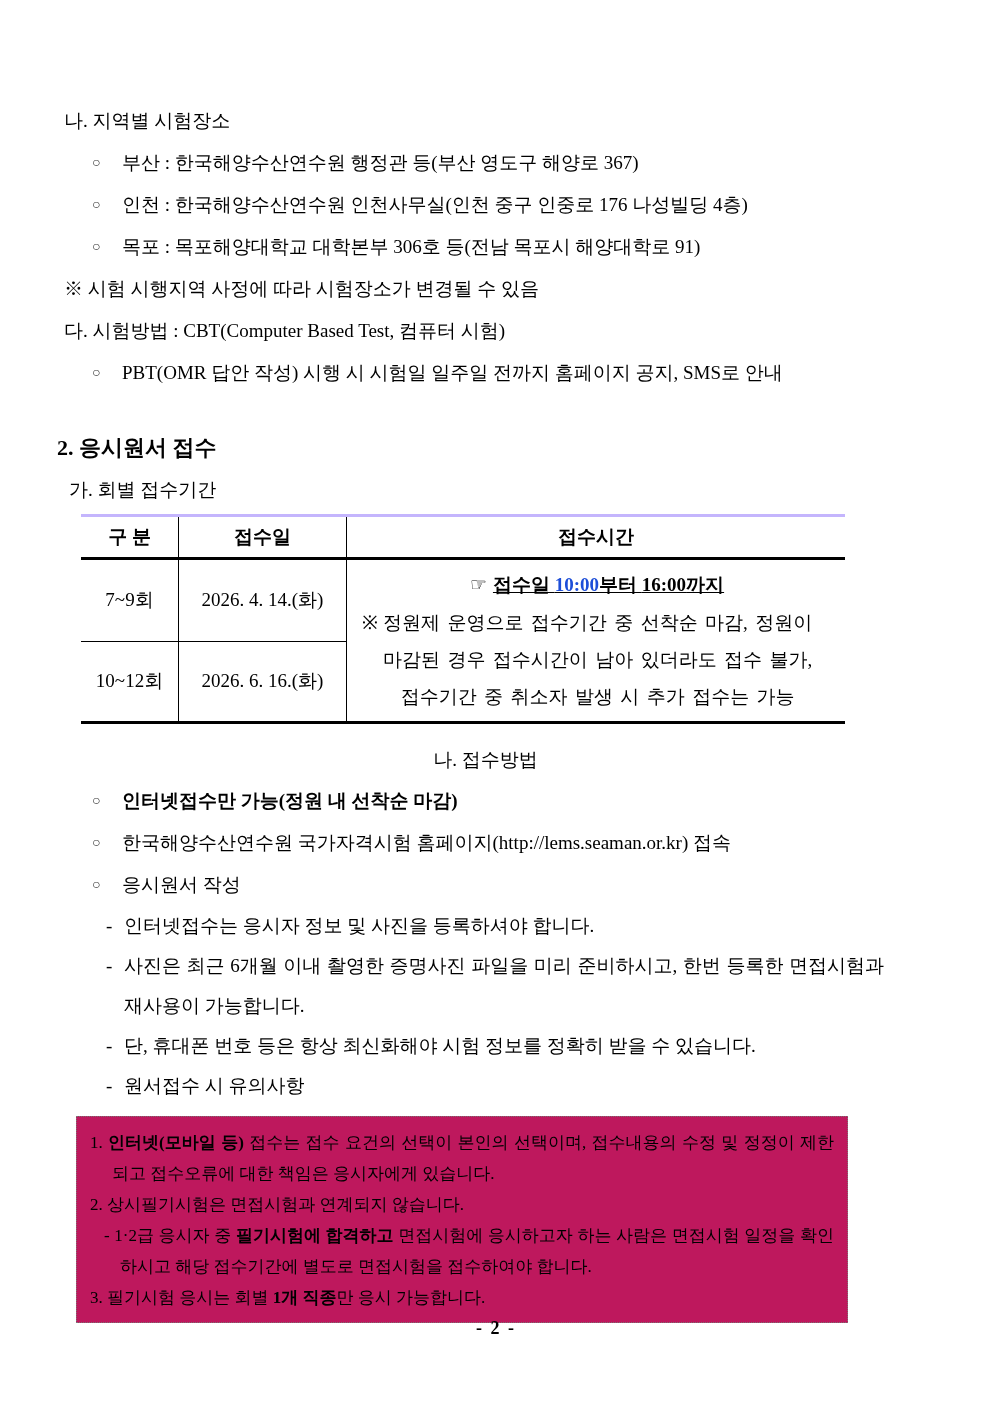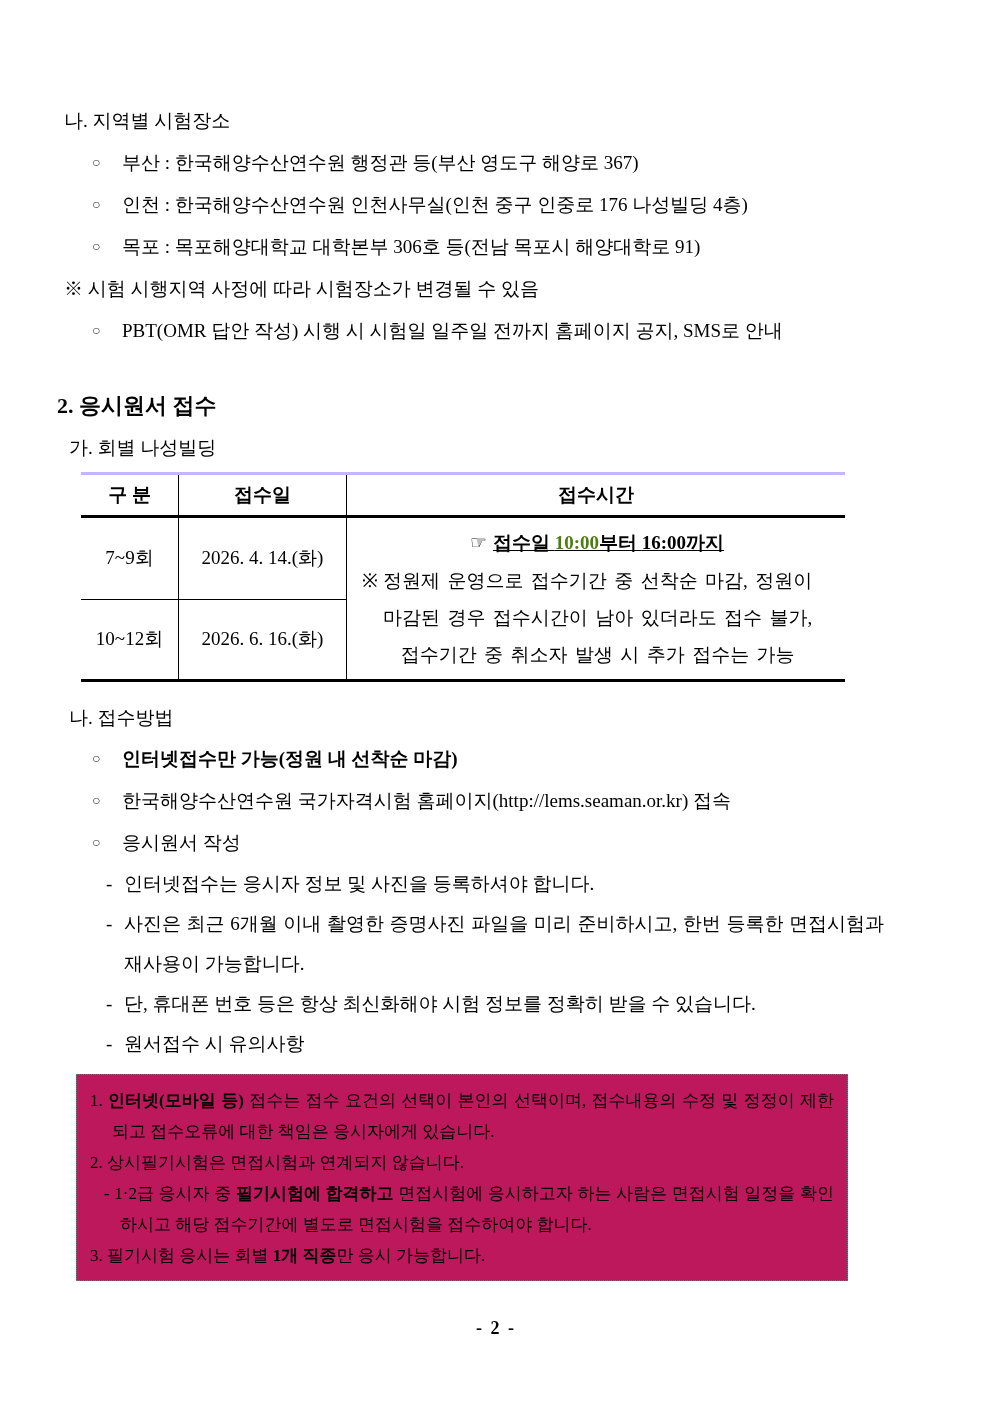--- a/index.html
+++ b/index.html
@@ -27,21 +27,21 @@
   }
   table.reg td{text-align:center;vertical-align:middle;font-size:19px;}
   .col1{width:95px;}.col2{width:165px;}.col3{width:496px;}
   .vline{border-left:1px solid #000;}
   .rowsep{border-bottom:1px solid #000;height:69px;}
   .row2{height:68px;}
   td.timecell{text-align:left;vertical-align:middle;padding:6px 8px 6px 10px;}
   .time-line1{line-height:38px;white-space:nowrap;}
   .finger{margin-right:6px;}
   .u-bold{font-weight:bold;text-decoration:underline;}
-  .red{color:#4d7c0f;margin-top:33px;}
+  .red{color:#1d4ed8;margin-top:33px;}
   .tbl-note{display:flex;align-items:flex-start;line-height:37px;}
   .tbl-note .mark{flex:0 0 26px;}
   .tbl-note .nlines div{word-spacing:0.14em;}
   
   .arrow-line{margin-left:58px;line-height:42px;white-space:nowrap;}
   .arrow{color:#4a4a4a;font-weight:bold;margin:0 10px 0 0;}
   .arrow.mid{margin:0 10px;}
   .dash-row{display:flex;align-items:flex-start;margin-left:42px;line-height:40px;}
   .dash{flex:0 0 18px;}
   .dash-text{max-width:760px;line-height:40px;text-align:justify;}
@@ -71,27 +71,28 @@
   <div class="bullet-row">
     <span class="circle">○</span>
     <span>인천 : 한국해양수산연수원 인천사무실(인천 중구 인중로 176 나성빌딩 4층)</span>
   </div>
   <div class="bullet-row">
     <span class="circle">○</span>
     <span>목포 : 목포해양대학교 대학본부 306호 등(전남 목포시 해양대학로 91)</span>
   </div>
   <div class="ref-note">※ 시험 시행지역 사정에 따라 시험장소가 변경될 수 있음</div>
 
+  <div class="line">다. 시험방법 : CBT(Computer Based Test, 컴퓨터 시험)</div>
   <div class="bullet-row">
     <span class="circle">○</span>
     <span>PBT(OMR 답안 작성) 시행 시 시험일 일주일 전까지 홈페이지 공지, SMS로 안내</span>
   </div>
 
   <div class="sec-title">2. 응시원서 접수</div>
-  <div class="sub-head">가. 회별 나성빌딩</div>
+  <div class="sub-head">가. 회별 접수기간</div>
 
   <table class="reg">
     <tbody>
         <tr>
       <th class="col1">구 분</th>
       <th class="col2 vline">접수일</th>
       <th class="col3 vline">접수시간</th>
     </tr>
     <tr>
       <td class="rowsep">7~9회</td>
@@ -110,21 +111,21 @@
         </div>
       </td>
     </tr>
     <tr>
       <td class="row2">10~12회</td>
       <td class="row2 vline">2026. 6. 16.(화)</td>
     </tr>
   </tbody>
     </table>
 
-  <div class="sub-head" style="margin-top:16px;">나. 접수방법</div>
+  <div class="sub-head" style="margin-top:16px;text-align:center;">나. 접수방법</div>
 
   <div class="bullet-row">
     <span class="circle">○</span>
     <span class="b">인터넷접수만 가능(정원 내 선착순 마감)</span>
   </div>
   <div class="bullet-row">
     <span class="circle">○</span>
     <span>한국해양수산연수원 국가자격시험 홈페이지(http://lems.seaman.or.kr) 접속</span>
   </div>
 

